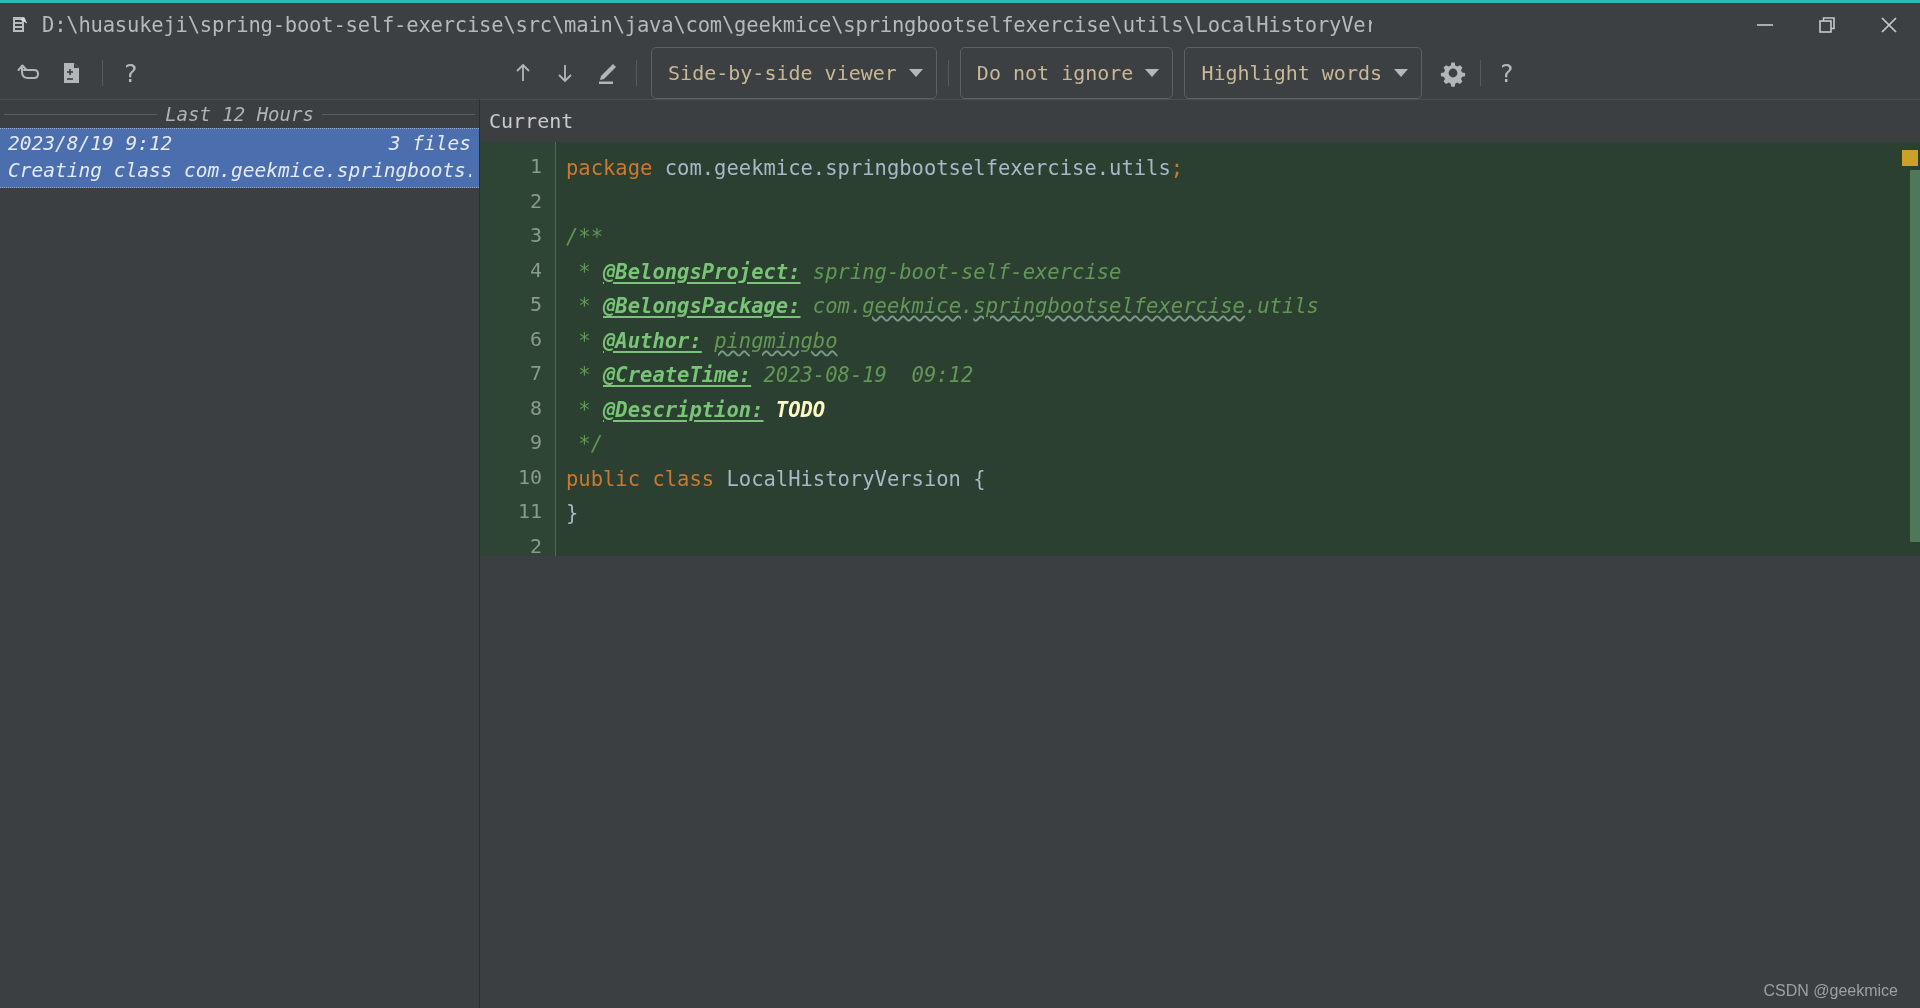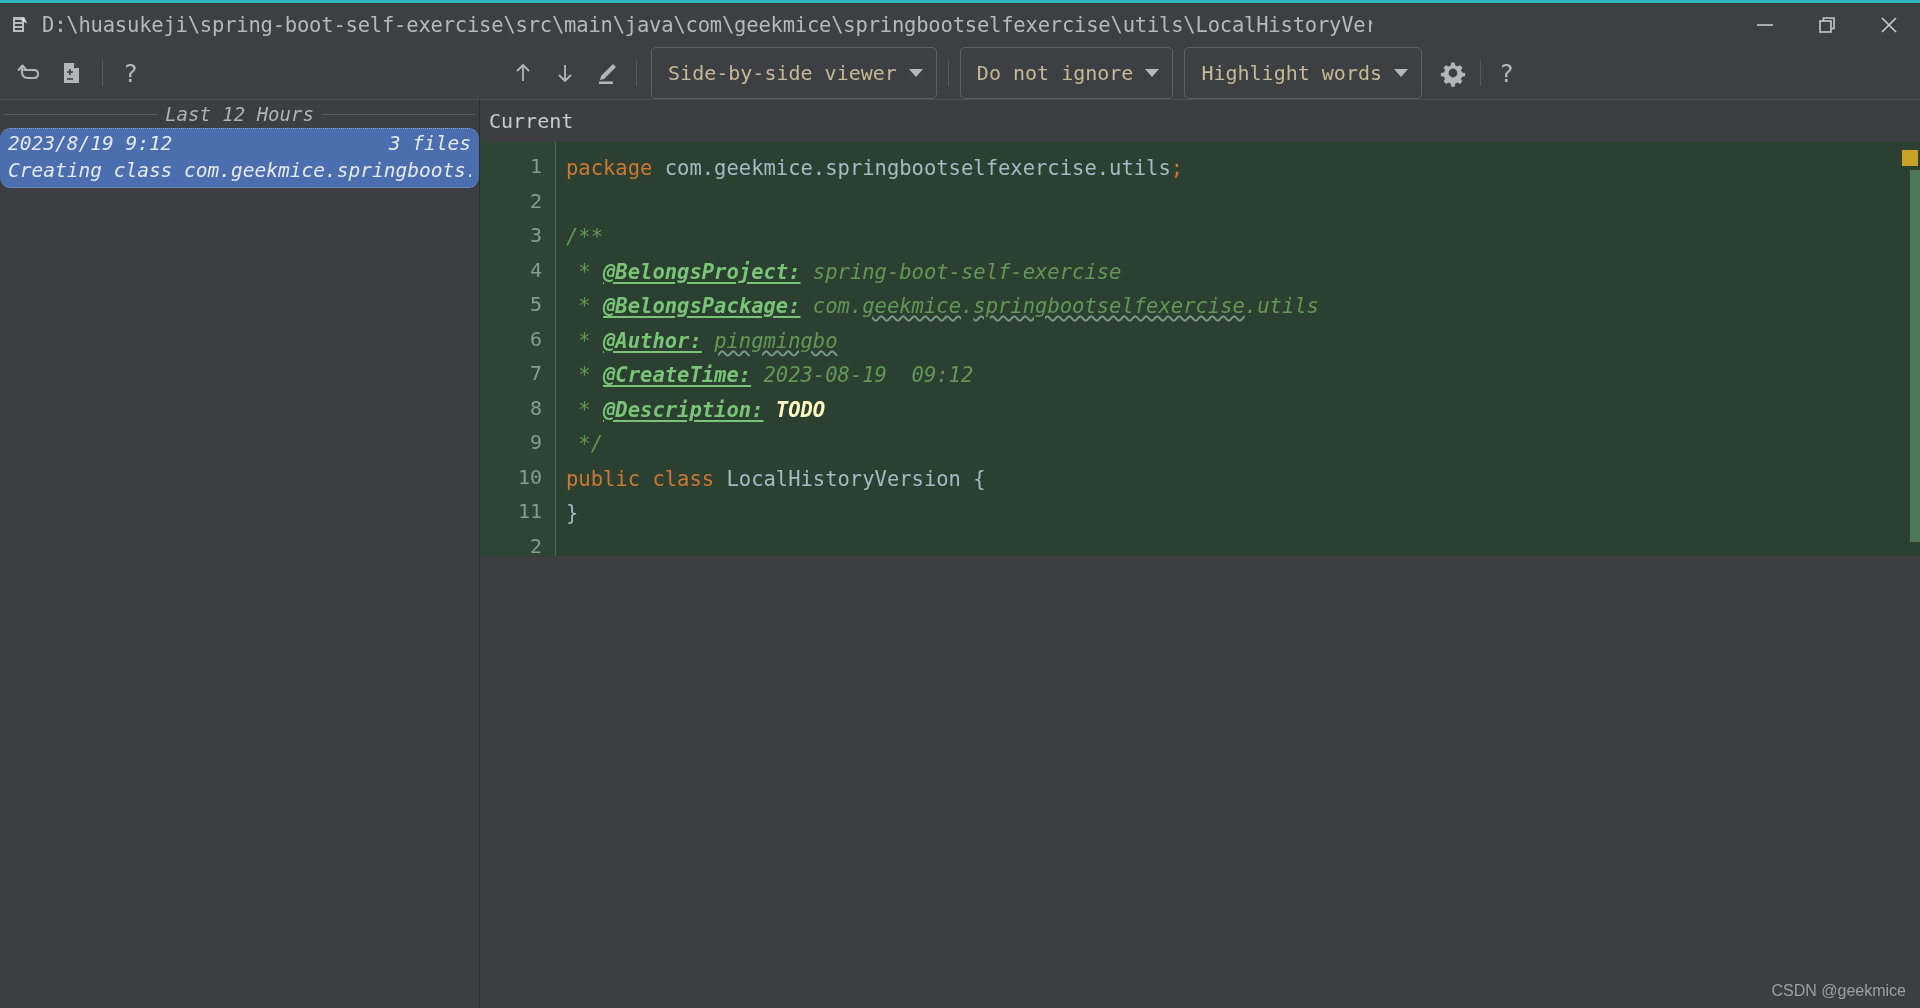--- a/index.html
+++ b/index.html
@@ -88,21 +88,20 @@
   }
   .group-header {
     height: 28px; display: flex; align-items: center; gap: 8px;
     padding: 0 4px; color: #b0b3b5; font-size: 19px; white-space: nowrap;
   }
   .group-header .ln { flex: 1; height: 1px; background: #5a5e60; }
   .history-item {
     background: #4b6eaf; color: #e6e9ec;
     border-top: 1px dotted #8fa6cf; border-bottom: 1px dotted #8fa6cf;
     padding: 1px 8px 3px 8px;
-    border-radius: 11px;
   }
   .hi-row1 { display: flex; justify-content: space-between; font-size: 19.5px; line-height: 27px; }
   .hi-row2 { font-size: 19.5px; line-height: 27px; white-space: nowrap; overflow: hidden; }
   .panel-rest { flex: 1; background: #3c3f41; }
 
   
   .diffpane { flex: 1; display: flex; flex-direction: column; min-width: 0; background: #3c3f41; }
   .pane-label {
     height: 43px; color: #c8cbcd; font-size: 20px; padding-left: 9px;
     display: flex; align-items: center; background: #3c3f41;
@@ -143,21 +142,21 @@
 
   
   .markerstrip {
     position: absolute; right: 0; top: 0; width: 20px; height: 414px;
     background: transparent;
   }
   .todo-marker { position: absolute; right: 2px; top: 8px; width: 16px; height: 16px; background: #c9a227; }
   .scroll-thumb { position: absolute; right: 0; top: 28px; width: 10px; height: 372px; background: #4e7857; }
 
   .watermark {
-    position: absolute; right: 14px; bottom: 8px;
+    position: absolute; right: 22px; bottom: 8px;
     font-size: 16px; color: #9aa0a4; font-family: "Liberation Sans", sans-serif;
   }
 </style>
 </head>
 <body>
 
 <div class="app">
 
   <div class="titlebar">
     <div class="titlebar-icon">

